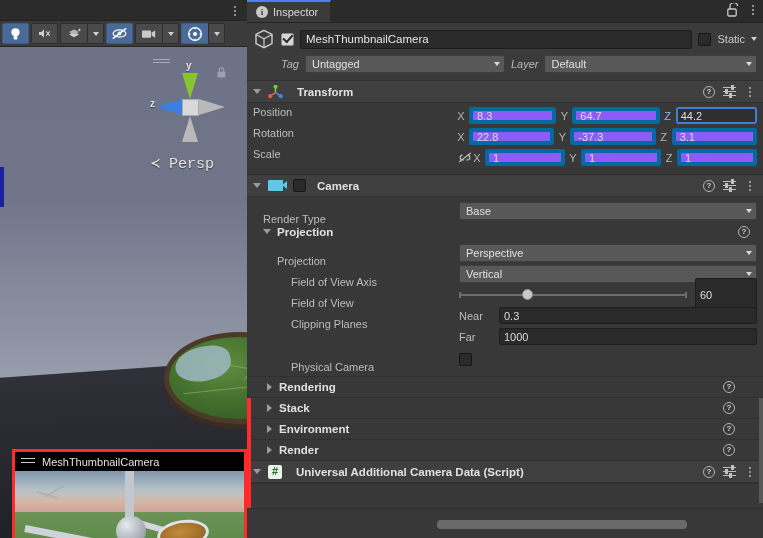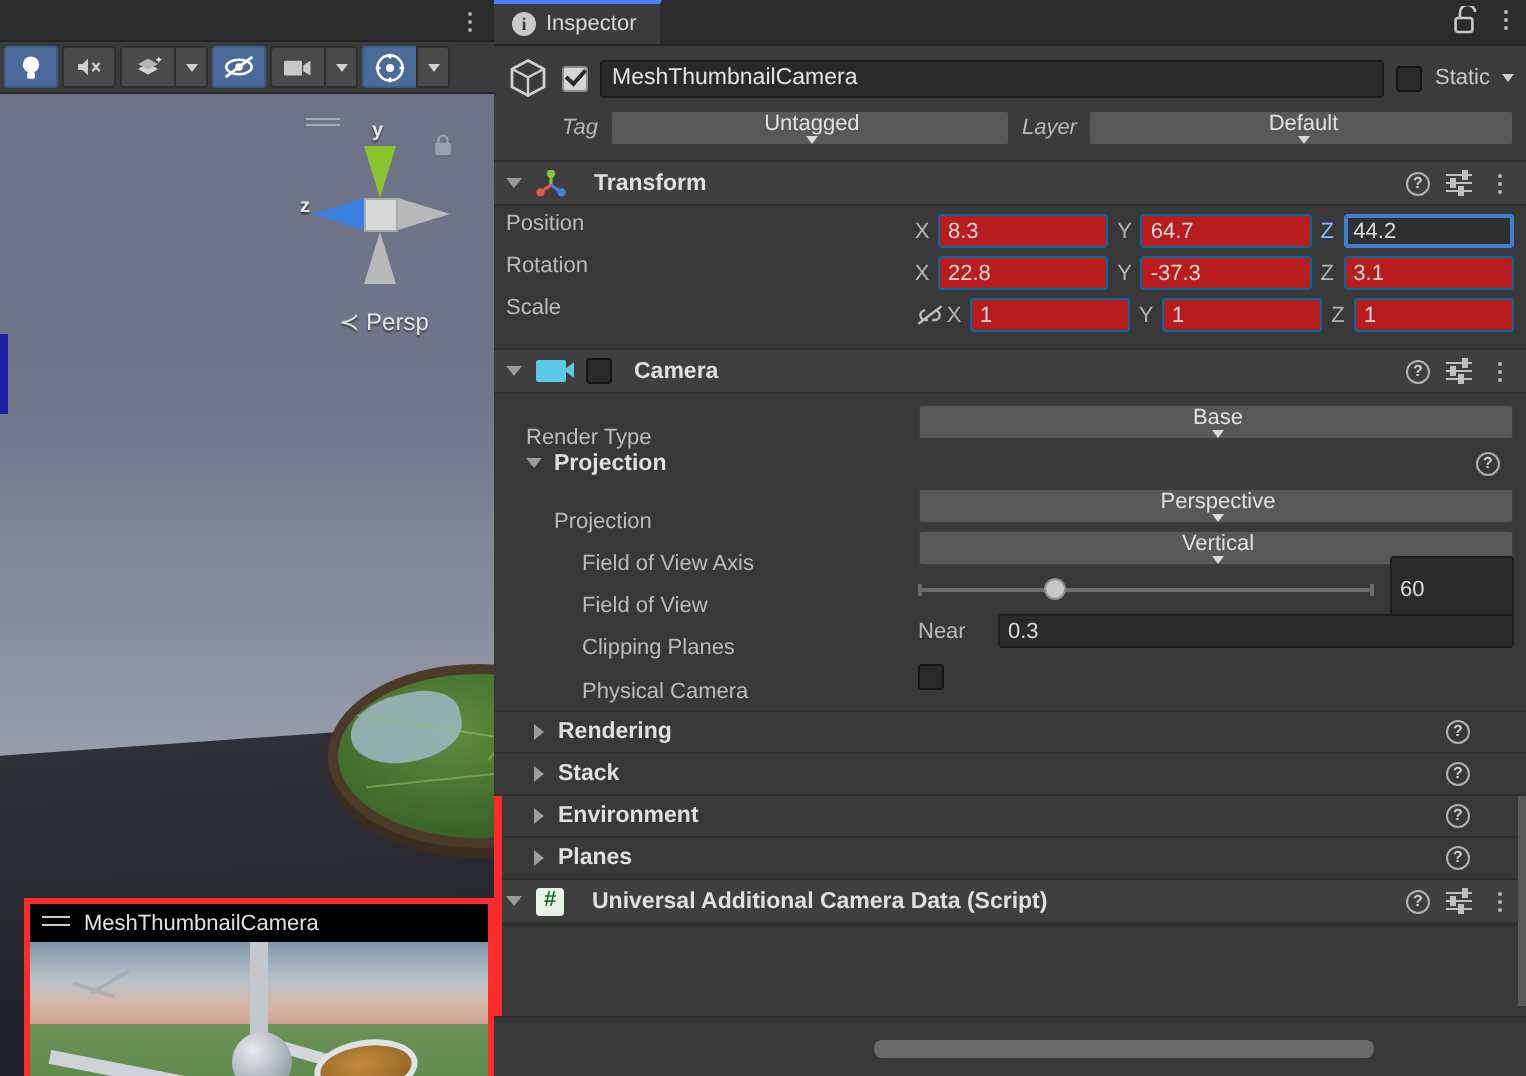--- a/index.html
+++ b/index.html
@@ -103,21 +103,21 @@
   .cone.left  { left: 6px;  top: 44px;  border-top: 8px solid transparent; border-bottom: 8px solid transparent; border-right: 26px solid #3b7fe0; }
   .cone.right { left: 49px; top: 44px;  border-top: 8px solid transparent; border-bottom: 8px solid transparent; border-left: 26px solid #b9b9b9; }
   #gizmo .lbl { position: absolute; font-size: 10px; color: #e6e6e6; font-weight: 700; text-shadow: 0 1px 1px #333; }
   #gizmo .lbl.y { left: 36px; top: 5px; }
   #gizmo .lbl.z { left: 0px;  top: 43px; }
   #gizmo .lock-mini { position: absolute; right: 6px; top: 12px; width: 9px; height: 11px; opacity: .55; }
   #gizmo .hamb { position: absolute; left: 3px; top: 4px; width: 17px; }
   #gizmo .hamb i { display: block; height: 1px; background: #b9bcc7; margin-bottom: 2px; opacity: .75; }
   #persp-label {
     position: absolute; left: 151px; top: 107px; width: 82px;
-    text-align: center; color: #e3e3e3; font-size: 12px; text-shadow: 0 1px 1px #3a3a3a;
+    text-align: left; color: #e3e3e3; font-size: 15px; text-shadow: 0 1px 1px #3a3a3a; font-family: Liberation Mono, monospace;
   }
 
   
   #cam-preview {
     position: absolute; left: 12px; top: 402px; width: 235px; height: 128px;
     border: 3px solid #ff2a2a;
     background: #000;
     overflow: hidden;
   }
   #cam-preview-title {
@@ -195,21 +195,21 @@
     color: #e4e4e4; font-size: 11.5px;
     display: flex; align-items: center; padding: 0 5px;
   }
   #go-static-box { width: 13px; height: 13px; background: #2a2a2a; border: 1px solid #151515; border-radius: 2px; }
   #go-static-label { color: #c8c8c8; font-size: 11px; }
   #go-row2 { display: flex; align-items: center; gap: 6px; height: 19px; margin-top: 5px; padding-left: 28px; }
   .fieldlabel { color: #b9b9b9; font-size: 11px; white-space: nowrap; font-style: italic; }
   .dropdown {
     height: 18px; background: #585858; border: 1px solid #3d3d3d; border-radius: 2px;
     display: flex; align-items: center; justify-content: space-between;
-    padding: 0 4px 0 6px; color: #e0e0e0; font-size: 11px; flex-direction: column;
+    padding: 0 4px 0 6px; color: #e0e0e0; font-size: 11px;
   }
   .dropdown .caret-d { border-top-color: #d9d9d9; }
   #tag-dd { flex: 0 0 200px; }
   #layer-dd { flex: 1 1 auto; }
 
   
   .comp { background: #383838; border-bottom: 1px solid #2e2e2e; }
   .comp-head {
     height: 22px; background: #3f3f3f;
     display: flex; align-items: center; gap: 6px;
@@ -247,21 +247,21 @@
   .comp-body { padding: 3px 6px 5px 6px; }
   .prow { display: flex; height: 19px; margin-bottom: 2px; }
   .prow .pl { width: 204px; flex: 0 0 204px; color: #bcbcbc; font-size: 11px; }
   .axis {
     display: flex; align-items: center; gap: 4px; flex: 1 1 0; min-width: 0;
   }
   .axis .ax { color: #b4b4b4; font-size: 11px; width: 8px; text-align: center; flex: 0 0 8px; }
   .axis .ax.hot { color: #8fb9ff; }
   .numfield {
     flex: 1 1 0; min-width: 0; height: 17px;
-    background: #b91c1c; border: 1px solid #0369a1; border-radius: 2px;
+    background: #8b5cf6; border: 4px solid #0369a1; border-radius: 2px;
     color: #dcdcdc; font-size: 11px;
     display: flex; align-items: center; padding: 0 4px;
   }
   .numfield.focus { border: 1px solid #3f7fd6; background: #2f2f2f; box-shadow: 0 0 0 1px #3f7fd6 inset; }
   .scale-link { width: 16px; flex: 0 0 16px; display: flex; align-items: center; justify-content: center; }
 
   
   .crow { display: flex; align-items: center; height: 21px; }
   .crow > .cl { color: #bcbcbc; font-size: 11px; margin-top: 16px; }
   .ind1 { padding-left: 10px; }
@@ -649,20 +649,25 @@
             <span class="small-num">60</span>
           </span>
         </div>
 
         <div class="crow">
           <span class="cl cl-w ind3">Clipping Planes</span>
           <span class="clip-label">Near</span>
           <span class="clip-field">0.3</span>
         </div>
 
+        <div class="crow">
+          <span class="cl cl-w ind3"></span>
+          <span class="clip-label">Far</span>
+          <span class="clip-field">1000</span>
+        </div>
 
         <div class="crow" style="height:24px;">
           <span class="cl cl-w ind3">Physical Camera</span>
           <span class="ck"></span>
         </div>
       </div>
 
       <div class="sub-collapsed">
         <span class="foldout closed"></span>
         <span class="st">Rendering</span>
@@ -673,21 +678,21 @@
         <span class="st">Stack</span>
         <span class="help-icon">?</span>
       </div>
       <div class="sub-collapsed">
         <span class="foldout closed"></span>
         <span class="st">Environment</span>
         <span class="help-icon">?</span>
       </div>
       <div class="sub-collapsed">
         <span class="foldout closed"></span>
-        <span class="st">Planes</span>
+        <span class="st">Render</span>
         <span class="help-icon">?</span>
       </div>
     </div>
 
     <div class="comp">
       <div class="comp-head">
         <span class="foldout"></span>
         <span class="script-icon">#</span>
         <span class="comp-title">Universal Additional Camera Data (Script)</span>
         <span class="comp-tools">

